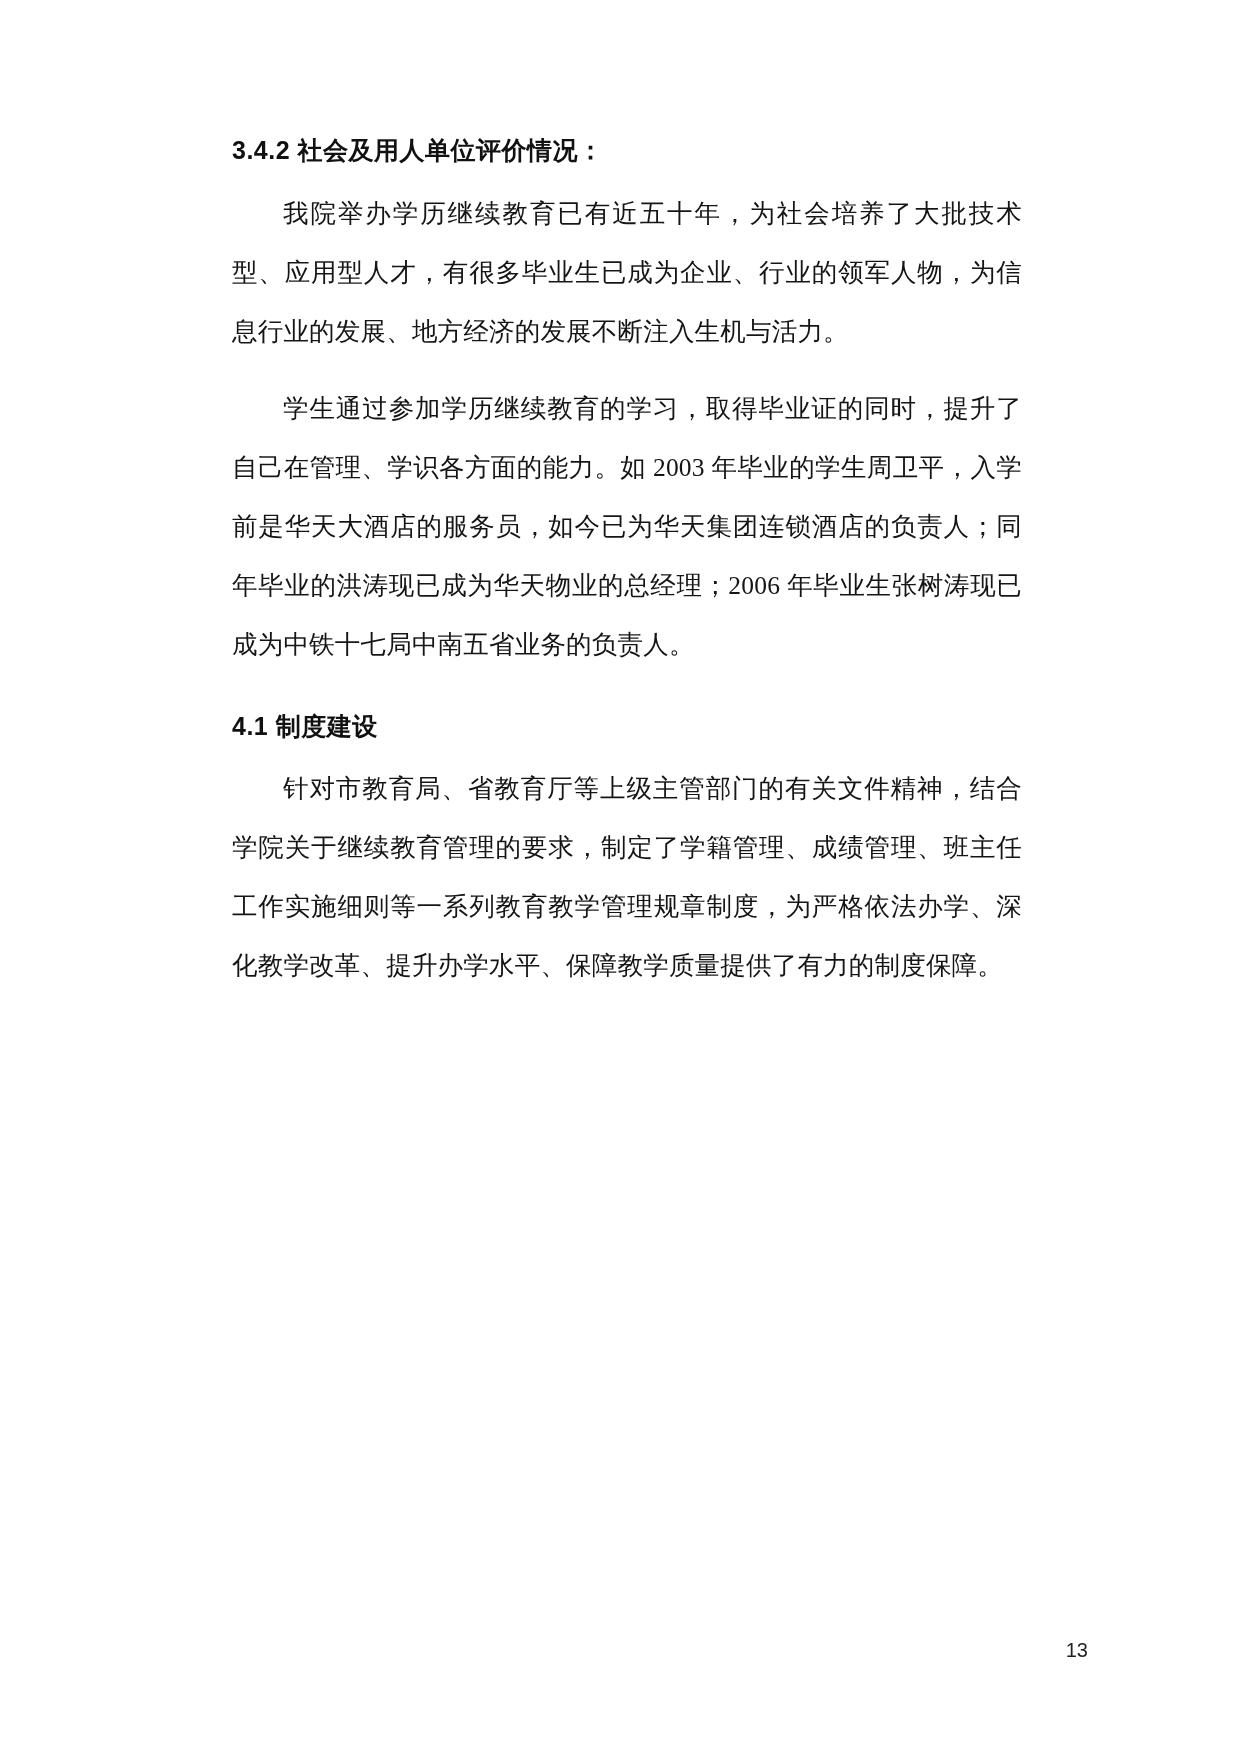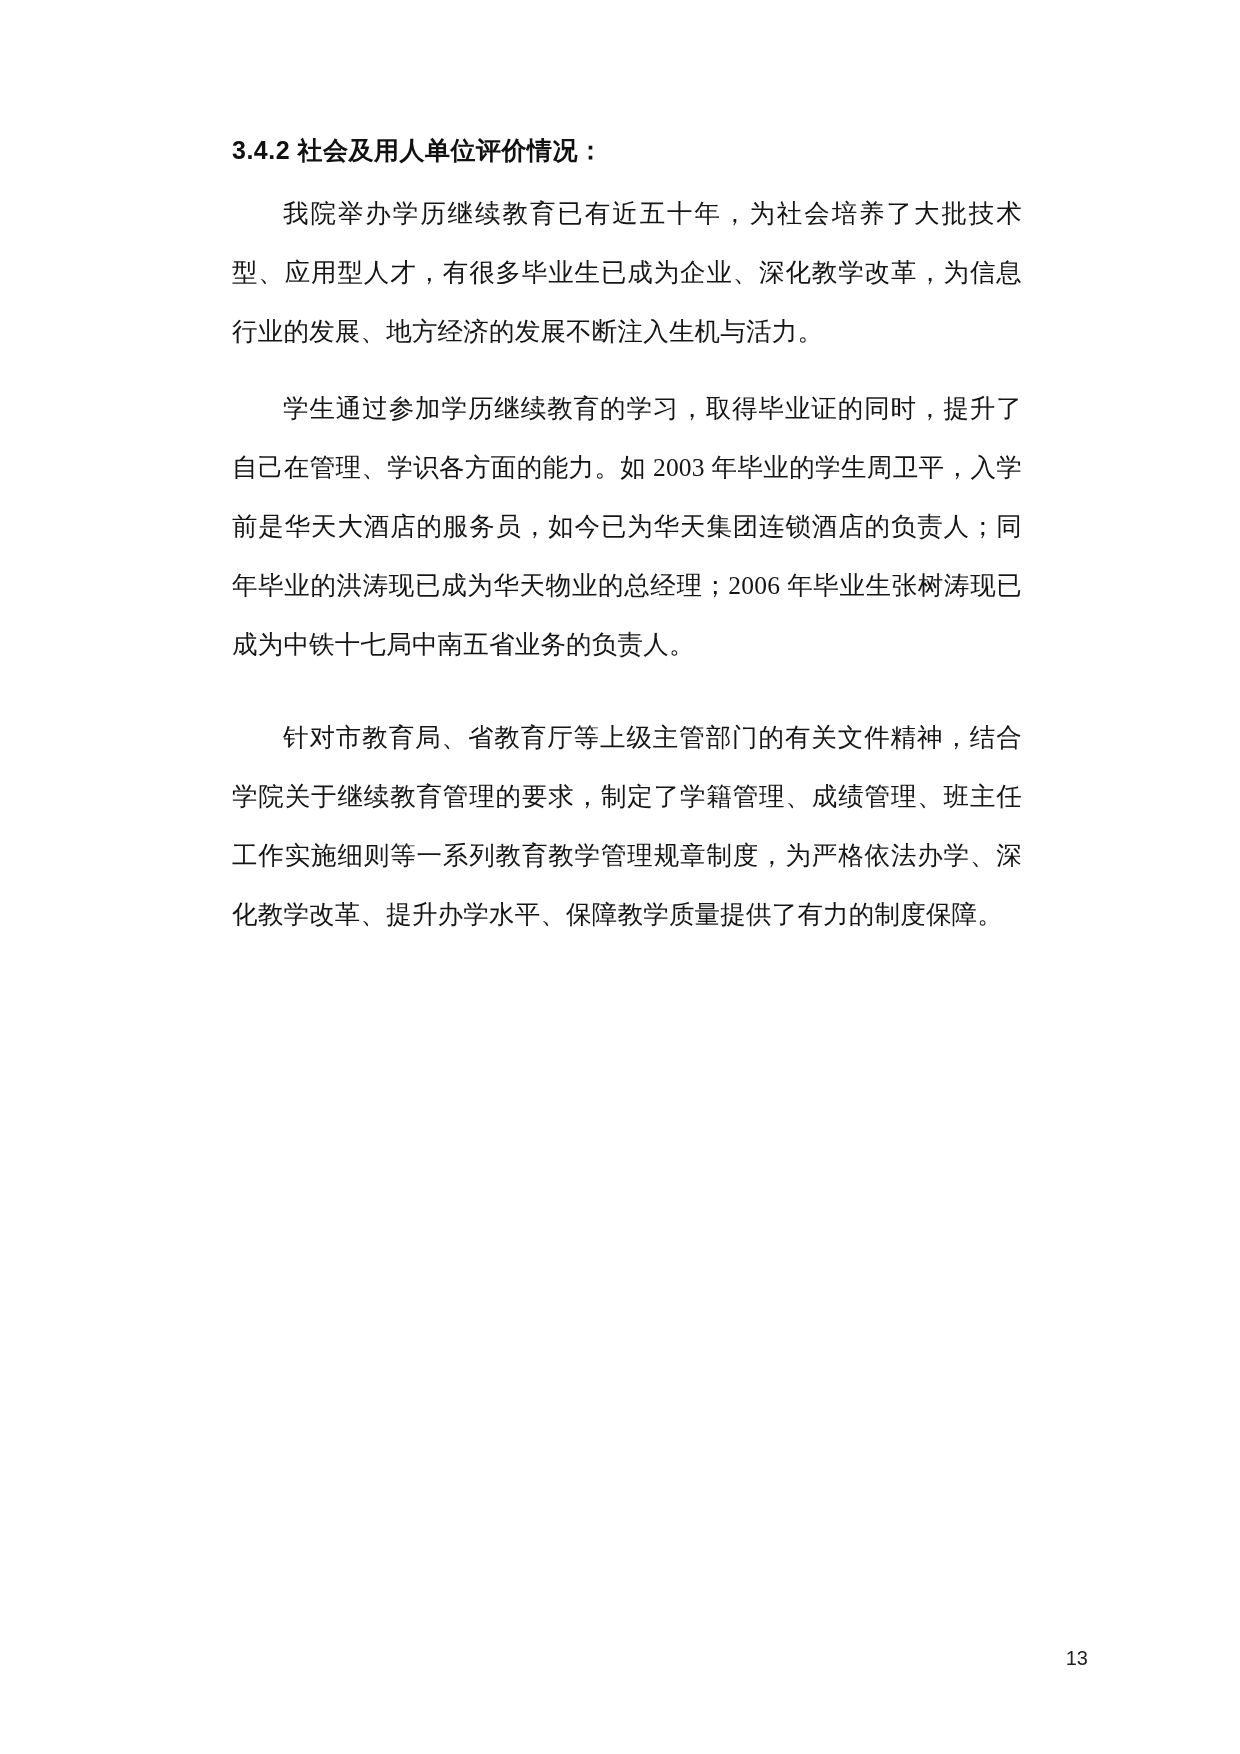--- a/index.html
+++ b/index.html
@@ -47,46 +47,47 @@
     margin: 0 0 2px 0;
     letter-spacing: 0.2px;
     color: #151515;
   }
   .gap-lg { height: 26px; }
   .gap-md { height: 16px; }
   .gap-sm { height: 6px; }
   .page-number {
     position: absolute;
     right: 88px;
-    bottom: 84px;
+    bottom: 92px;
     font-family: "Liberation Sans", "DejaVu Sans", sans-serif;
     font-size: 20px;
     color: #222222;
   }
 </style>
 </head>
 <body>
 
 <div class="page">
   <div class="content">
 
     <div class="heading h-sub">3.4.2 社会及用人单位评价情况：</div>
 
-    <div class="para">我院举办学历继续教育已有近五十年，为社会培养了大批技术型、应用型人才，有很多毕业生已成为企业、深化教学改革，为信息行业的发展、地方经济的发展不断注入生机与活力。</div>
+    <div class="para">我院举办学历继续教育已有近五十年，为社会培养了大批技术型、应用型人才，有很多毕业生已成为企业、行业的领军人物，为信息行业的发展、地方经济的发展不断注入生机与活力。</div>
 
     <div class="gap-md"></div>
 
 
     <div class="para">学生通过参加学历继续教育的学习，取得毕业证的同时，提升了自己在管理、学识各方面的能力。如 2003 年毕业的学生周卫平，入学前是华天大酒店的服务员，如今已为华天集团连锁酒店的负责人；同年毕业的洪涛现已成为华天物业的总经理；2006 年毕业生张树涛现已成为中铁十七局中南五省业务的负责人。</div>
 
     <div class="gap-lg"></div>
 
 
     <div class="gap-sm"></div>
 
+    <div class="heading h-light">4.1 制度建设</div>
 
 
     <div class="para">针对市教育局、省教育厅等上级主管部门的有关文件精神，结合学院关于继续教育管理的要求，制定了学籍管理、成绩管理、班主任工作实施细则等一系列教育教学管理规章制度，为严格依法办学、深化教学改革、提升办学水平、保障教学质量提供了有力的制度保障。</div>
 
     <div class="gap-sm"></div>
 
 
 
 
   </div>

